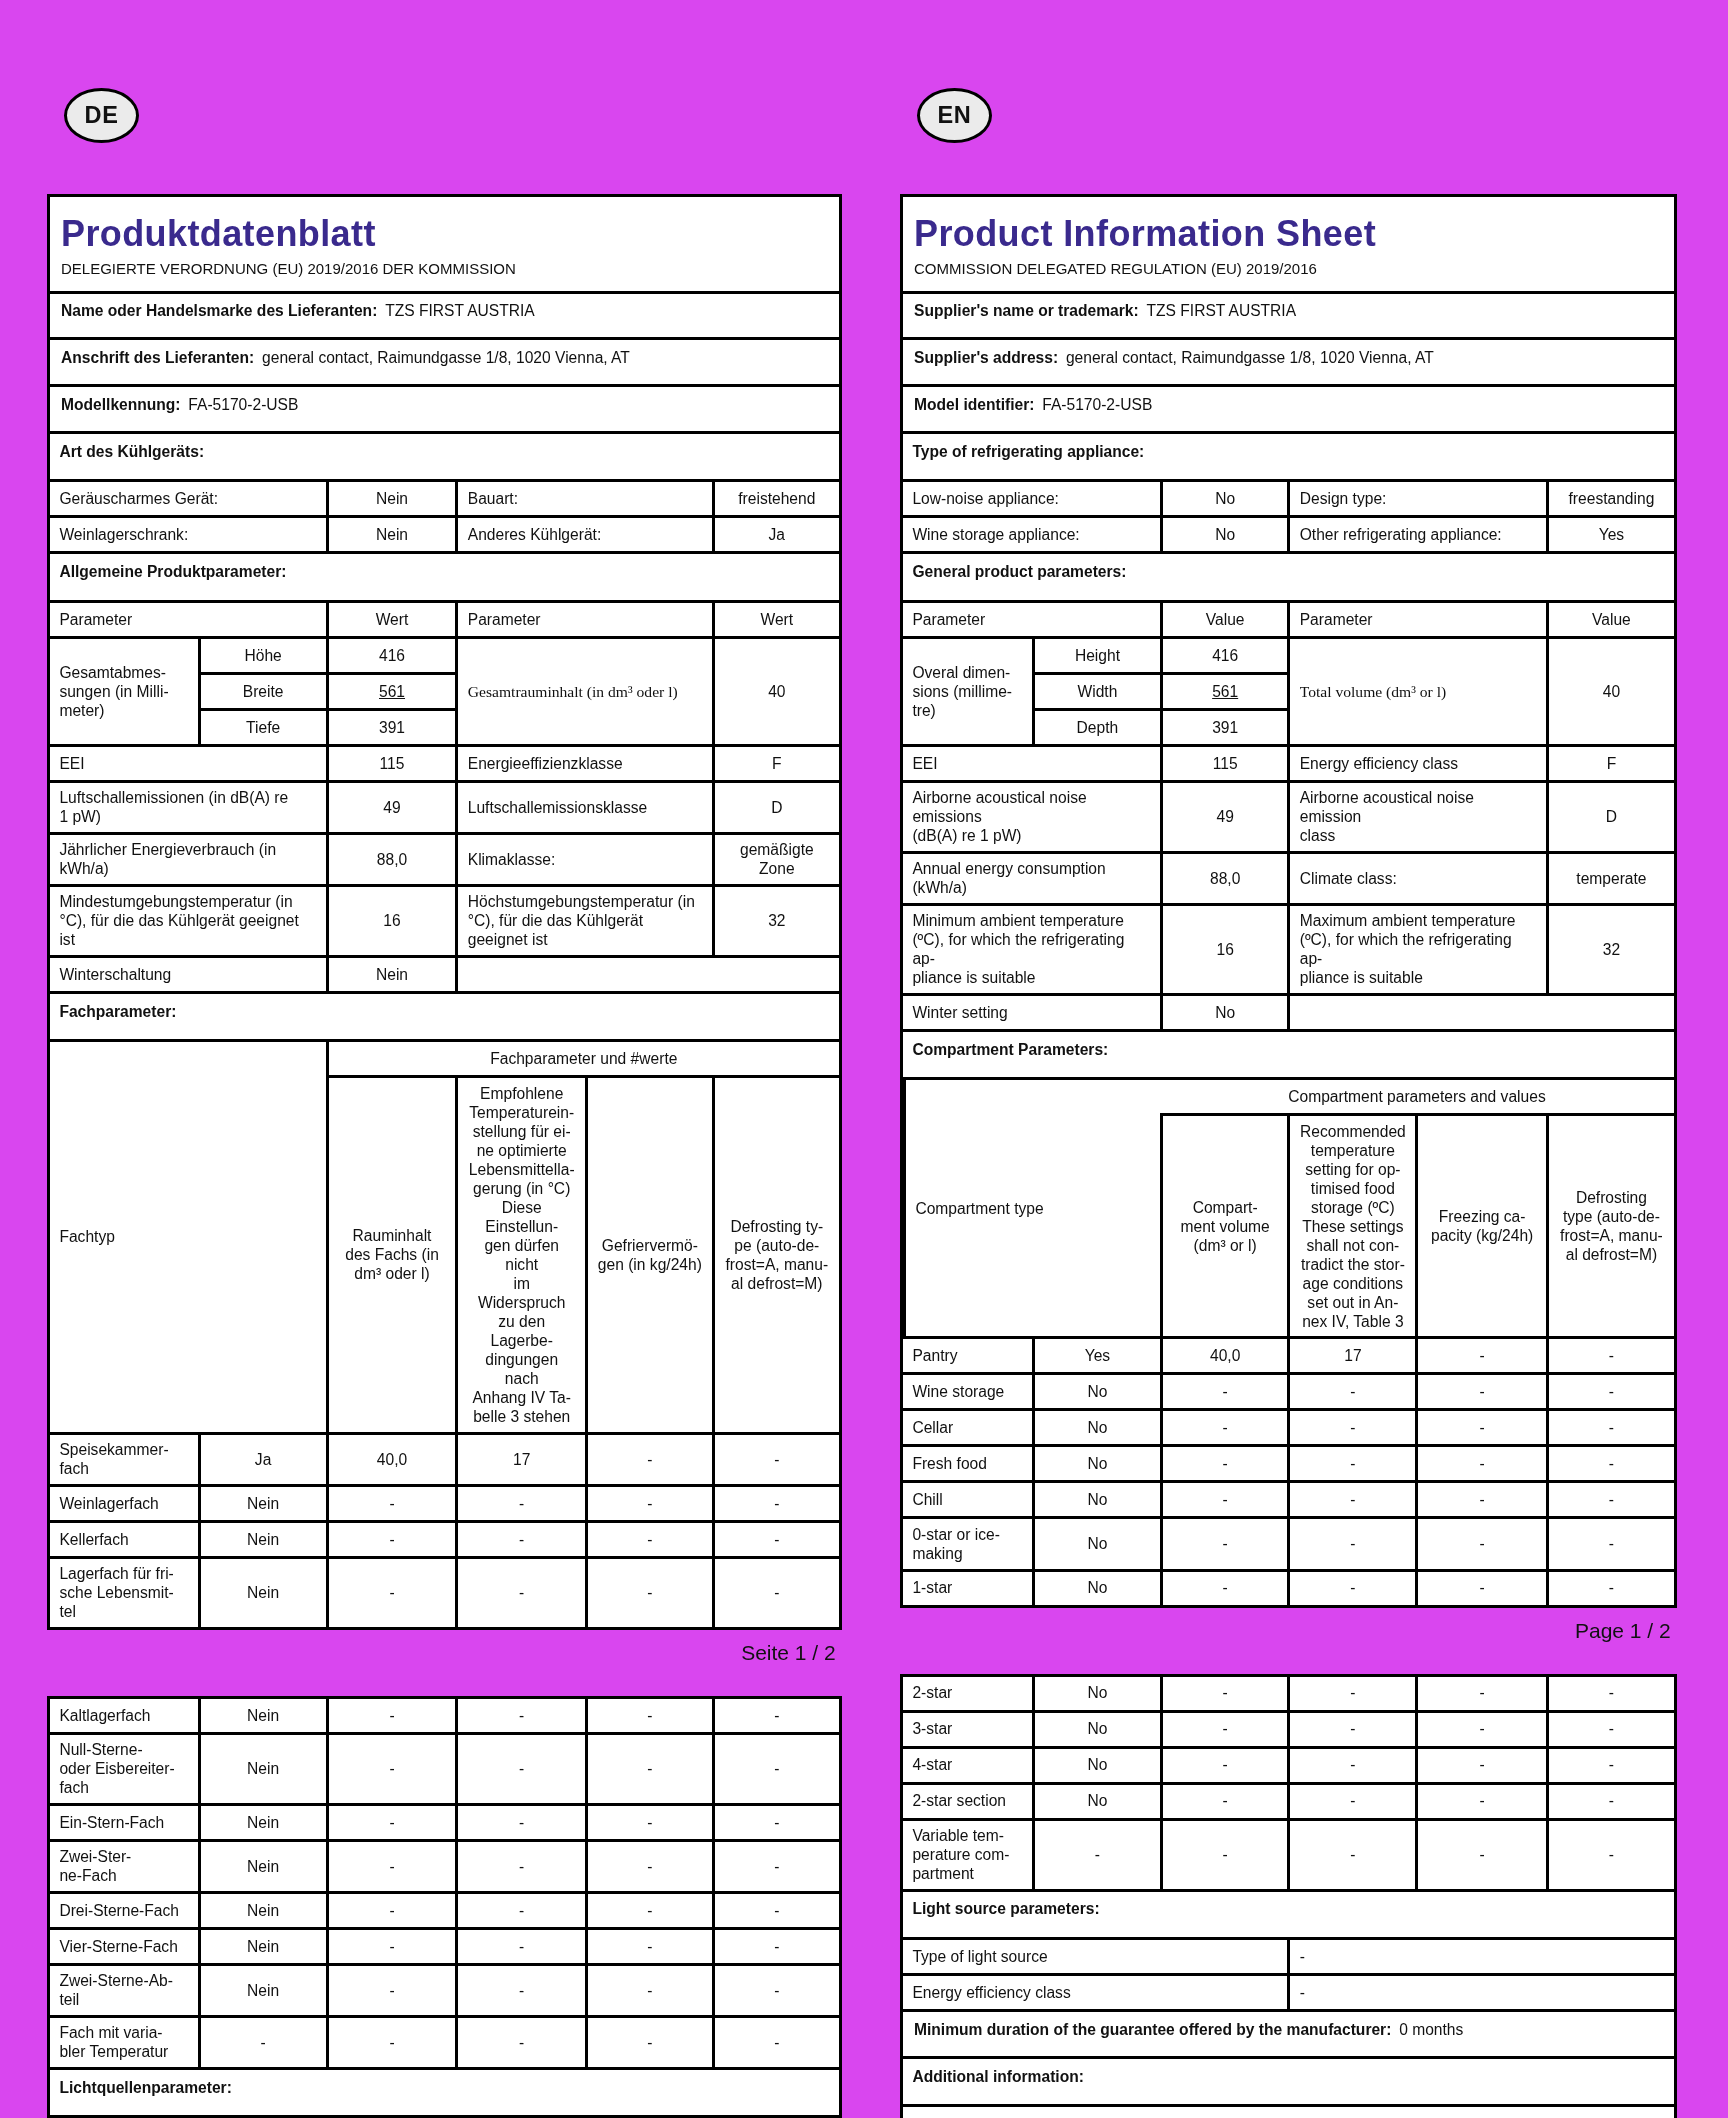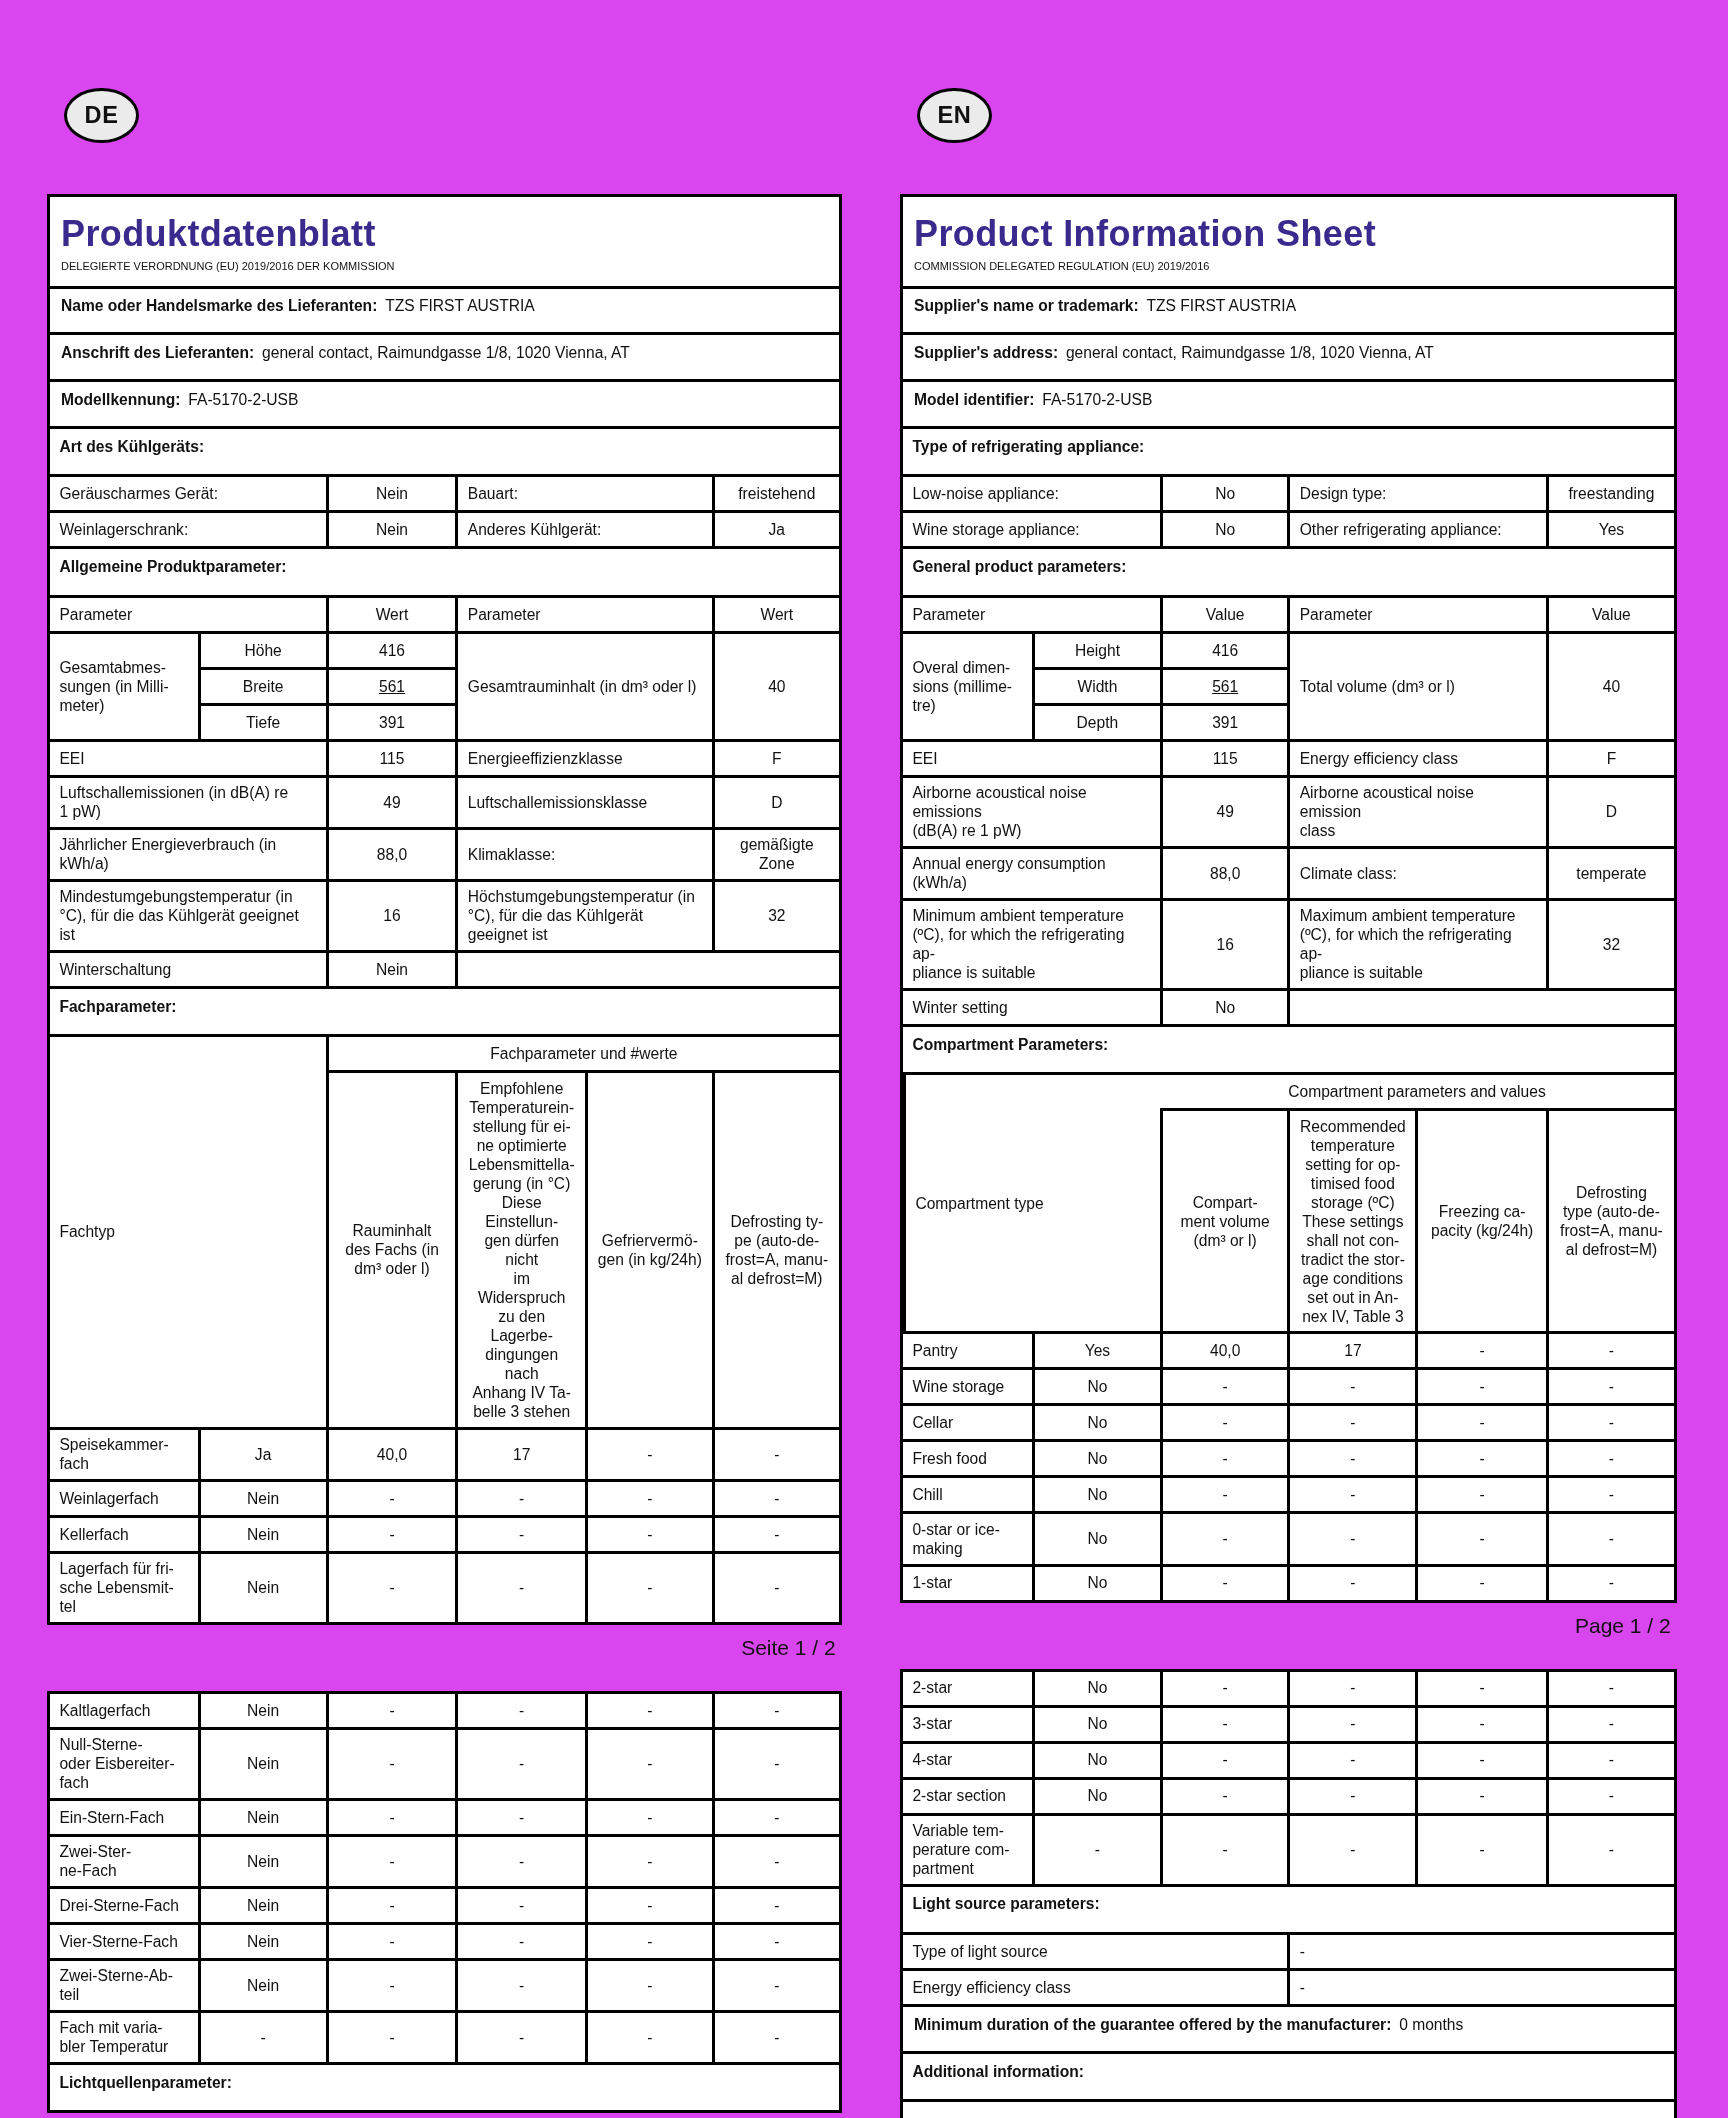--- a/index.html
+++ b/index.html
@@ -33,25 +33,25 @@
   .s12{grid-column:1/3}.s3{grid-column:3/4}.s45{grid-column:4/6}.s6{grid-column:6/7}
   .s16{grid-column:1/7}.s13{grid-column:1/4}.s46{grid-column:4/7}
   .val{justify-content:center;text-align:center;}
   .lbl{justify-content:flex-start;text-align:left;}
   .sec{font-weight:bold;padding:7.8px 9.4px 15.6px;display:block;}
   .kv{display:block;padding:7.8px 11px 14px;}
   .kv b{margin-right:7.8px;}
   .pre{white-space:pre-line;}
   .tblock{display:block;padding:15.6px 11px 14px;}
   .title{margin:0 0 5px 0;font-size:36px;color:var(--accent);letter-spacing:0.4px;}
-  .subtitle{font-size:11px;}
+  .subtitle{font-size:15px;}
   .dims{grid-template-rows:auto auto auto;}
   .dc1{grid-area:1/1/4/2;}
   .dk1{grid-area:1/2/2/3;}.dv1{grid-area:1/3/2/4;}
-  .dr {grid-area:1/4/4/6;}.dv {grid-area:1/6/4/7;}
+  .dr {grid-area:1/4/4/6;font-family:Liberation Serif, serif;}.dv {grid-area:1/6/4/7;}
   .dk2{grid-area:2/2/3/3;}.dv2{grid-area:2/3/3/4;text-decoration:underline;}
   .dk3{grid-area:3/2/4/3;}.dv3{grid-area:3/3/4/4;}
   .bb{border-bottom:3.1px solid #000;}
   .chead{grid-template-rows:auto auto;}
   .corner{grid-area:1/1/3/3;}
   .spanhdr{grid-area:1/3/2/7;border-bottom:3.1px solid #000;justify-content:center;text-align:left;}
   .h3{grid-area:2/3}.h4{grid-area:2/4}.h5{grid-area:2/5}.h6{grid-area:2/6}
   .hdr{justify-content:center;text-align:center;}
   .pagenum{text-align:right;font-size:21px;padding:11px 6.3px 0 0;}
 </style>

